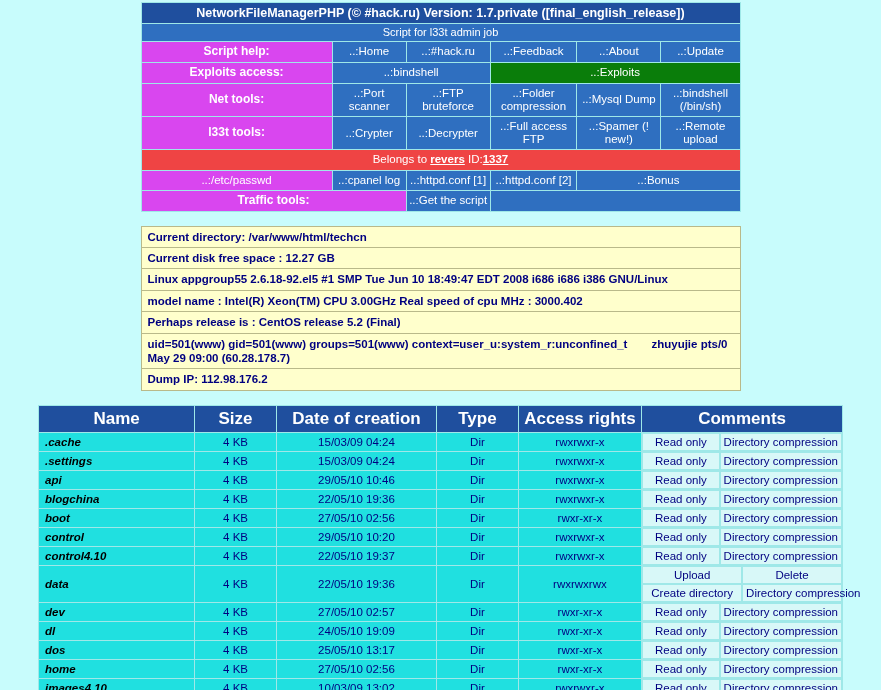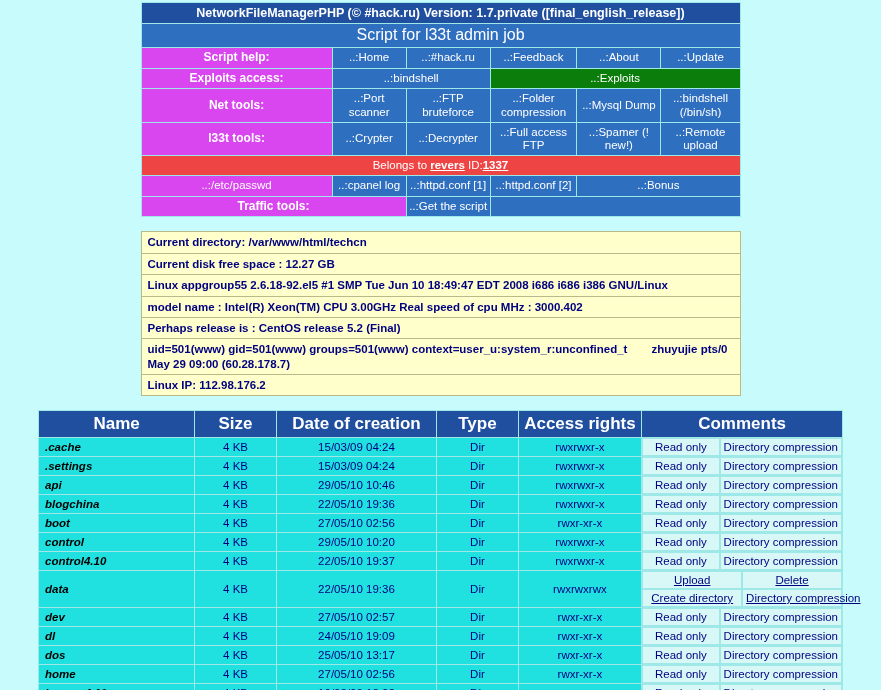--- a/index.html
+++ b/index.html
@@ -37,21 +37,21 @@
     line-height: 1.15;
   }
   table.menu td.title {
     background: #1f4f9e;
     font-size: 12.5px;
     font-weight: bold;
     padding: 3px 2px;
   }
   table.menu td.subtitle {
     background: #2f6fc0;
-    font-size: 16px;
+    font-size: 11px;
     padding: 2px;
   }
   table.menu td.rowlabel {
     font-weight: bold;
     font-size: 12px;
   }
   table.menu td.plain {
     background: #2f6fc0;
   }
   table.menu td.exploits-cell {
@@ -145,21 +145,20 @@
     white-space: nowrap;
   }
   .cmt-grid {
     display: flex;
     flex-wrap: wrap;
     width: 100%;
   }
   .cmt-grid .cmt {
     flex: 0 0 50%;
     max-width: 50%;
-    text-decoration: underline;
   }
   
   col.c-name { width: 148px; }
   col.c-size { width: 77px; }
   col.c-date { width: 152px; }
   col.c-type { width: 77px; }
   col.c-rights { width: 117px; }
   col.c-comments { width: 190px; }
 </style>
 </head>
@@ -267,21 +266,21 @@
       </tr>
       <tr>
         <td class="two-line">
           <span>uid=501(www) gid=501(www) groups=501(www) context=user_u:system_r:unconfined_t</span>
           <span class="right">zhuyujie pts/0</span>
           <div>May 29 09:00 (60.28.178.7)</div>
         </td>
       </tr>
       <tr>
         <td>
-          <span>Linux IP:  </span><span>112.98.176.2</span>
+          <span>Dump IP:  </span><span>112.98.176.2</span>
         </td>
       </tr>
     </tbody>
   </table>
 </div>
 
 <div id="files-wrap">
   <table class="files">
     <colgroup>
       <col class="c-name">

